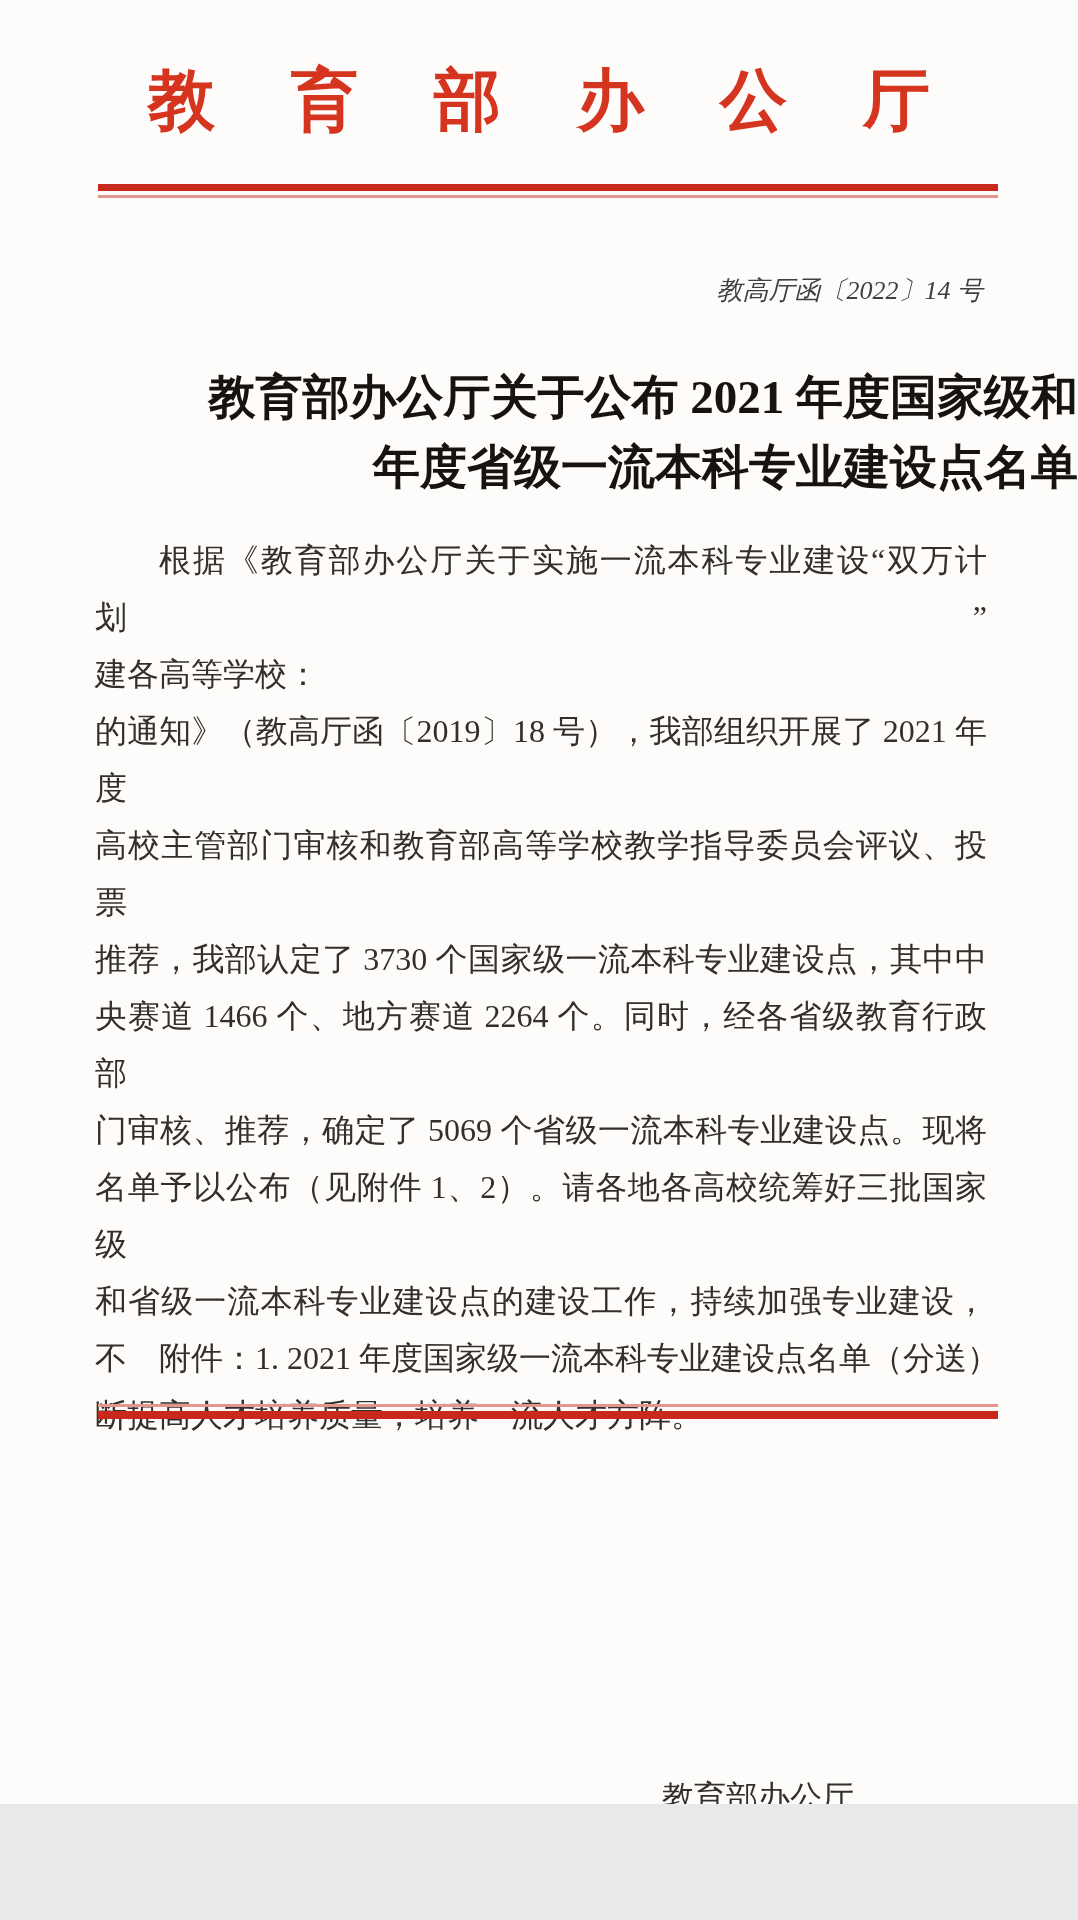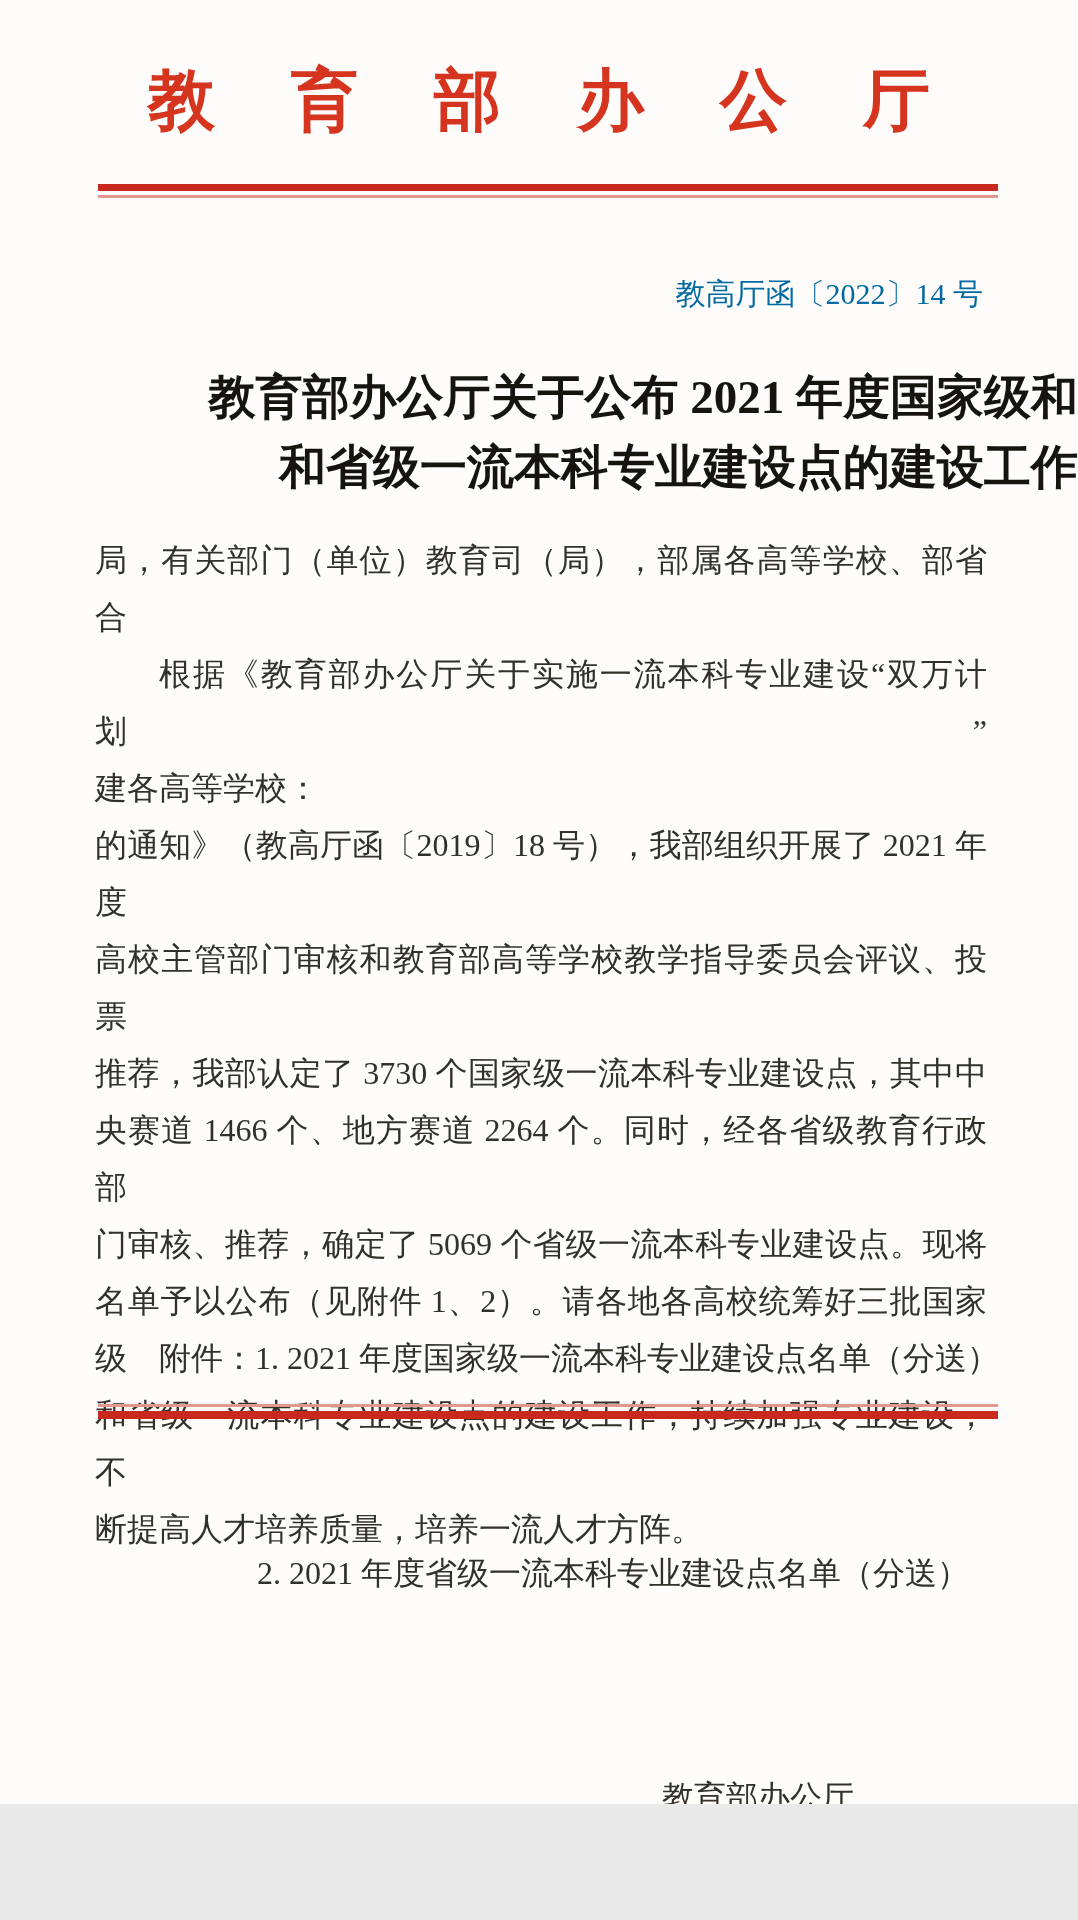--- a/index.html
+++ b/index.html
@@ -32,23 +32,24 @@
     border-bottom:3px solid #e2978e;
   }
   .rule-mid{
     top:1404px;
     border-top:3px solid #e2978e;
     border-bottom:8px solid #c9291c;
   }
   
   .doc-number{
     position:absolute;top:274px;right:95px;
-    font-size:30px;line-height:1.3;
-    color:#0369a1;
+    font-size:26px;line-height:1.3;
+    color:#404040;
     white-space:nowrap;
+    font-style:italic;
   }
   
   .title{
     position:absolute;top:362px;left:0;right:0;
     text-align:right;
     font-size:47px;font-weight:bold;line-height:70px;
     color:#17140f;
   }
   
   .body-block{
@@ -91,40 +92,38 @@
 <div class="page">
 
   <div class="masthead">教育部办公厅</div>
 
   <div class="rule rule-top"></div>
 
   <div class="doc-number">教高厅函〔2022〕14 号</div>
 
   <div class="title">
     <div>教育部办公厅关于公布 2021 年度国家级和</div>
-    <div>和省级一流本科专业建设点的建设工作</div>
+    <div>年度省级一流本科专业建设点名单</div>
   </div>
 
   <div class="body-block">
-    <div class="body-line fill">局，有关部门（单位）教育司（局），部属各高等学校、部省合</div>
     <div class="body-line fill indent">根据《教育部办公厅关于实施一流本科专业建设“双万计划”</div>
     <div class="body-line">建各高等学校：</div>
     <div class="body-line fill">的通知》（教高厅函〔2019〕18 号），我部组织开展了 2021 年度</div>
     <div class="body-line fill">高校主管部门审核和教育部高等学校教学指导委员会评议、投票</div>
     <div class="body-line fill">推荐，我部认定了 3730 个国家级一流本科专业建设点，其中中</div>
     <div class="body-line fill">央赛道 1466 个、地方赛道 2264 个。同时，经各省级教育行政部</div>
     <div class="body-line fill">门审核、推荐，确定了 5069 个省级一流本科专业建设点。现将</div>
     <div class="body-line fill">名单予以公布（见附件 1、2）。请各地各高校统筹好三批国家级</div>
     <div class="body-line fill">和省级一流本科专业建设点的建设工作，持续加强专业建设，不</div>
     <div class="body-line">断提高人才培养质量，培养一流人才方阵。</div>
   </div>
 
   <div class="attachment-line">附件：1. 2021 年度国家级一流本科专业建设点名单（分送）</div>
 
   <div class="rule rule-mid"></div>
 
-  <div class="attachment-line2">2. 2021 年度省级一流本科专业建设点名单（分送）</div>
 
   <div class="sig-org">教育部办公厅</div>
 
   <div class="sig-date">2022 年 4 月 7 日</div>
 
 </div>
 
 </body></html>

